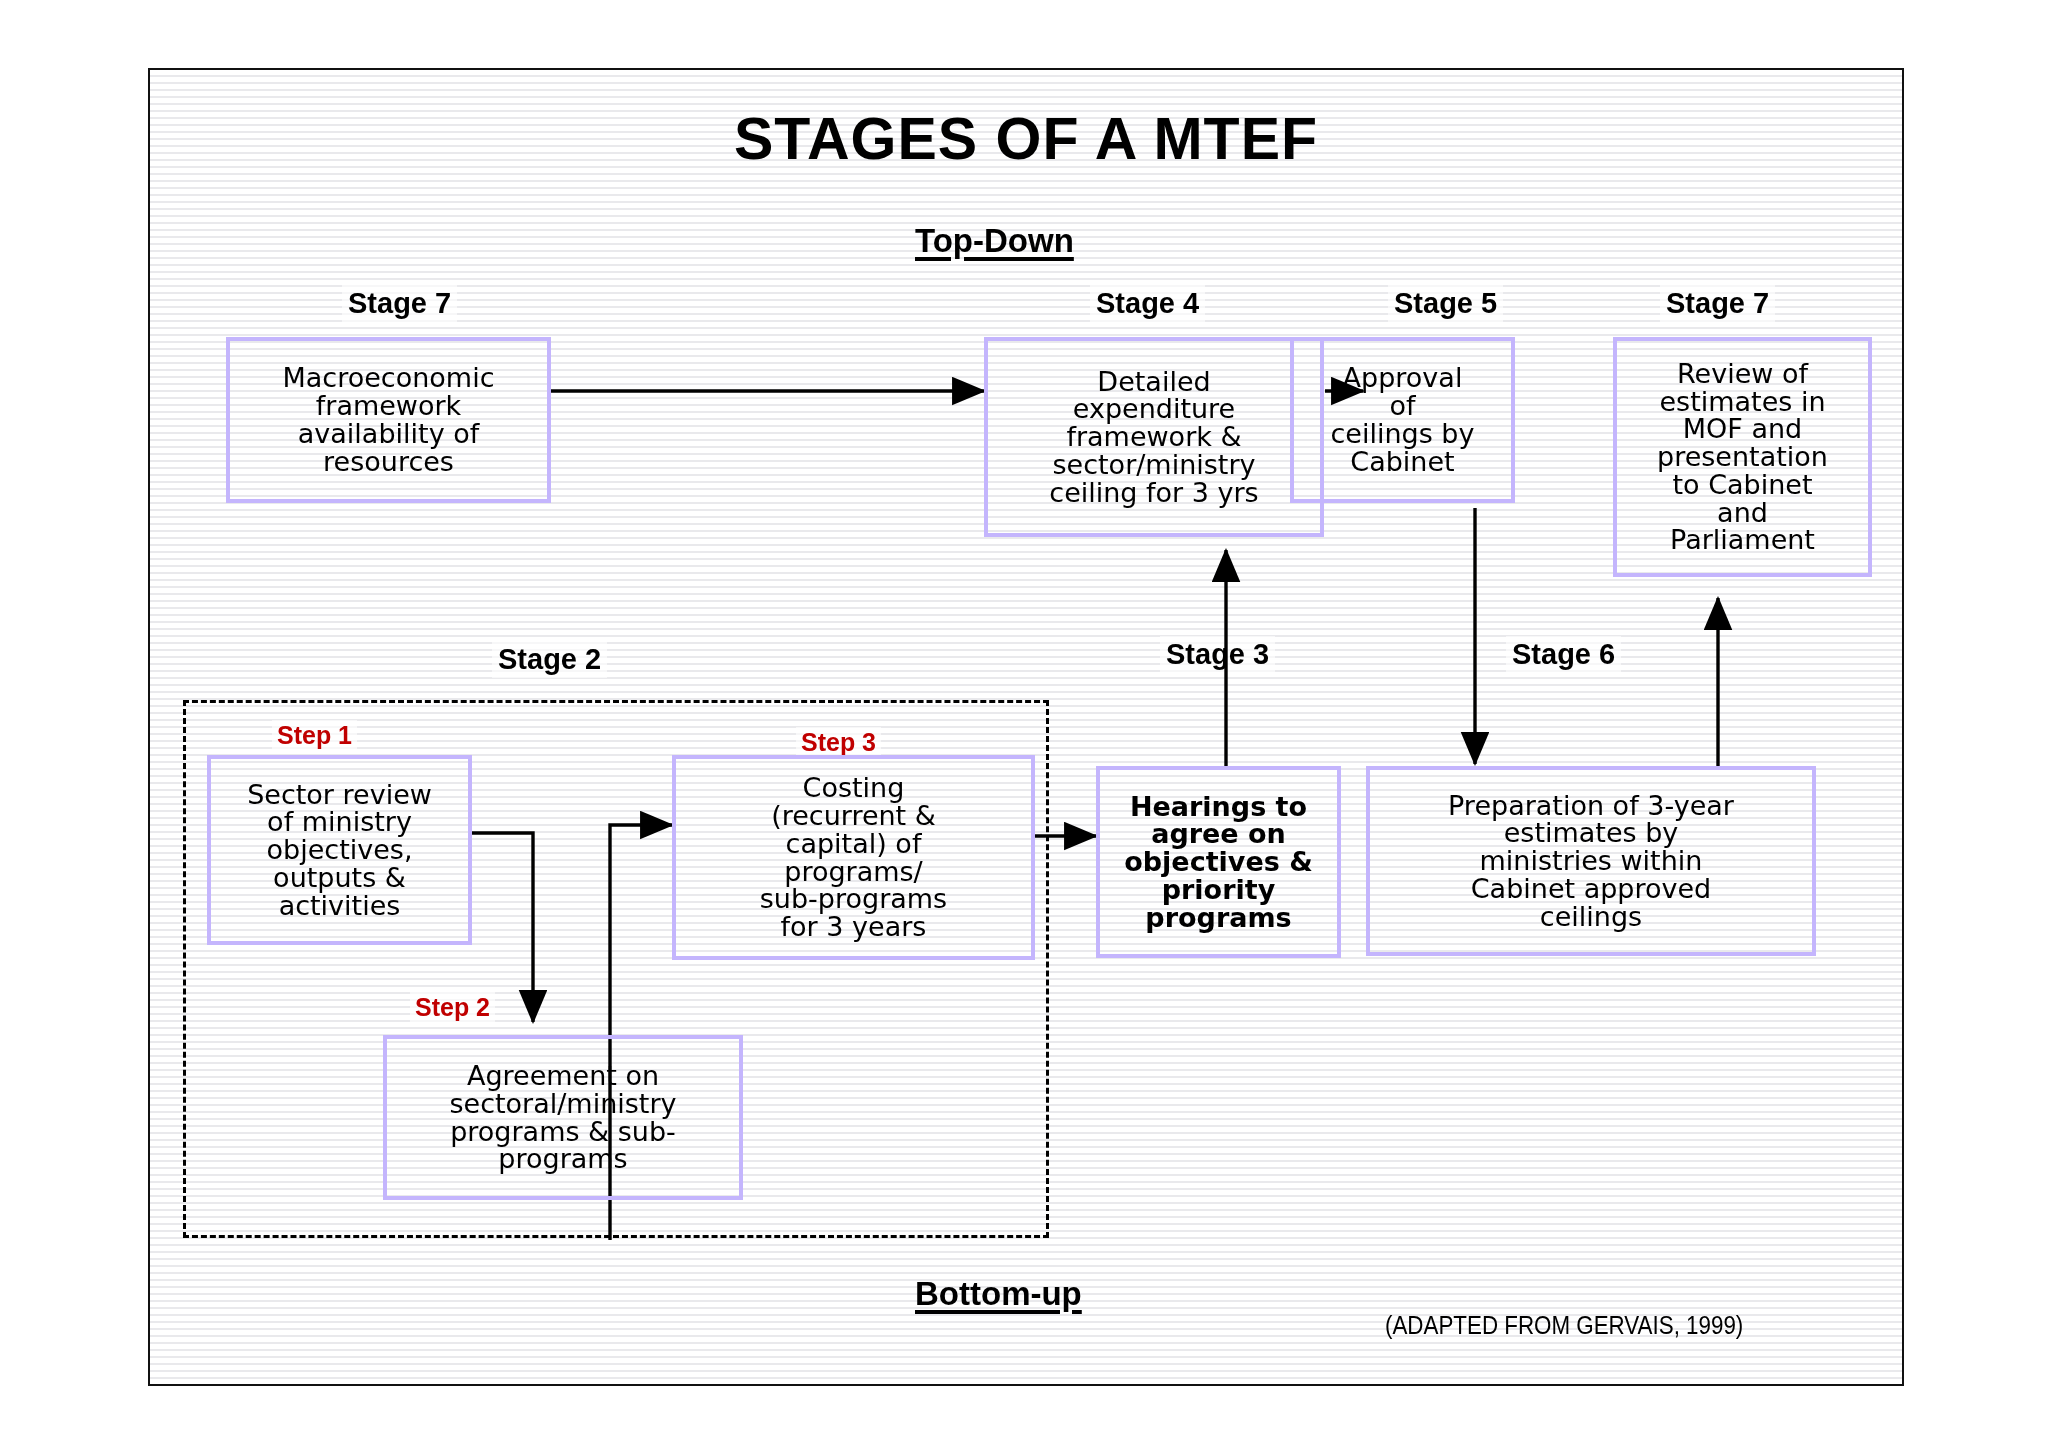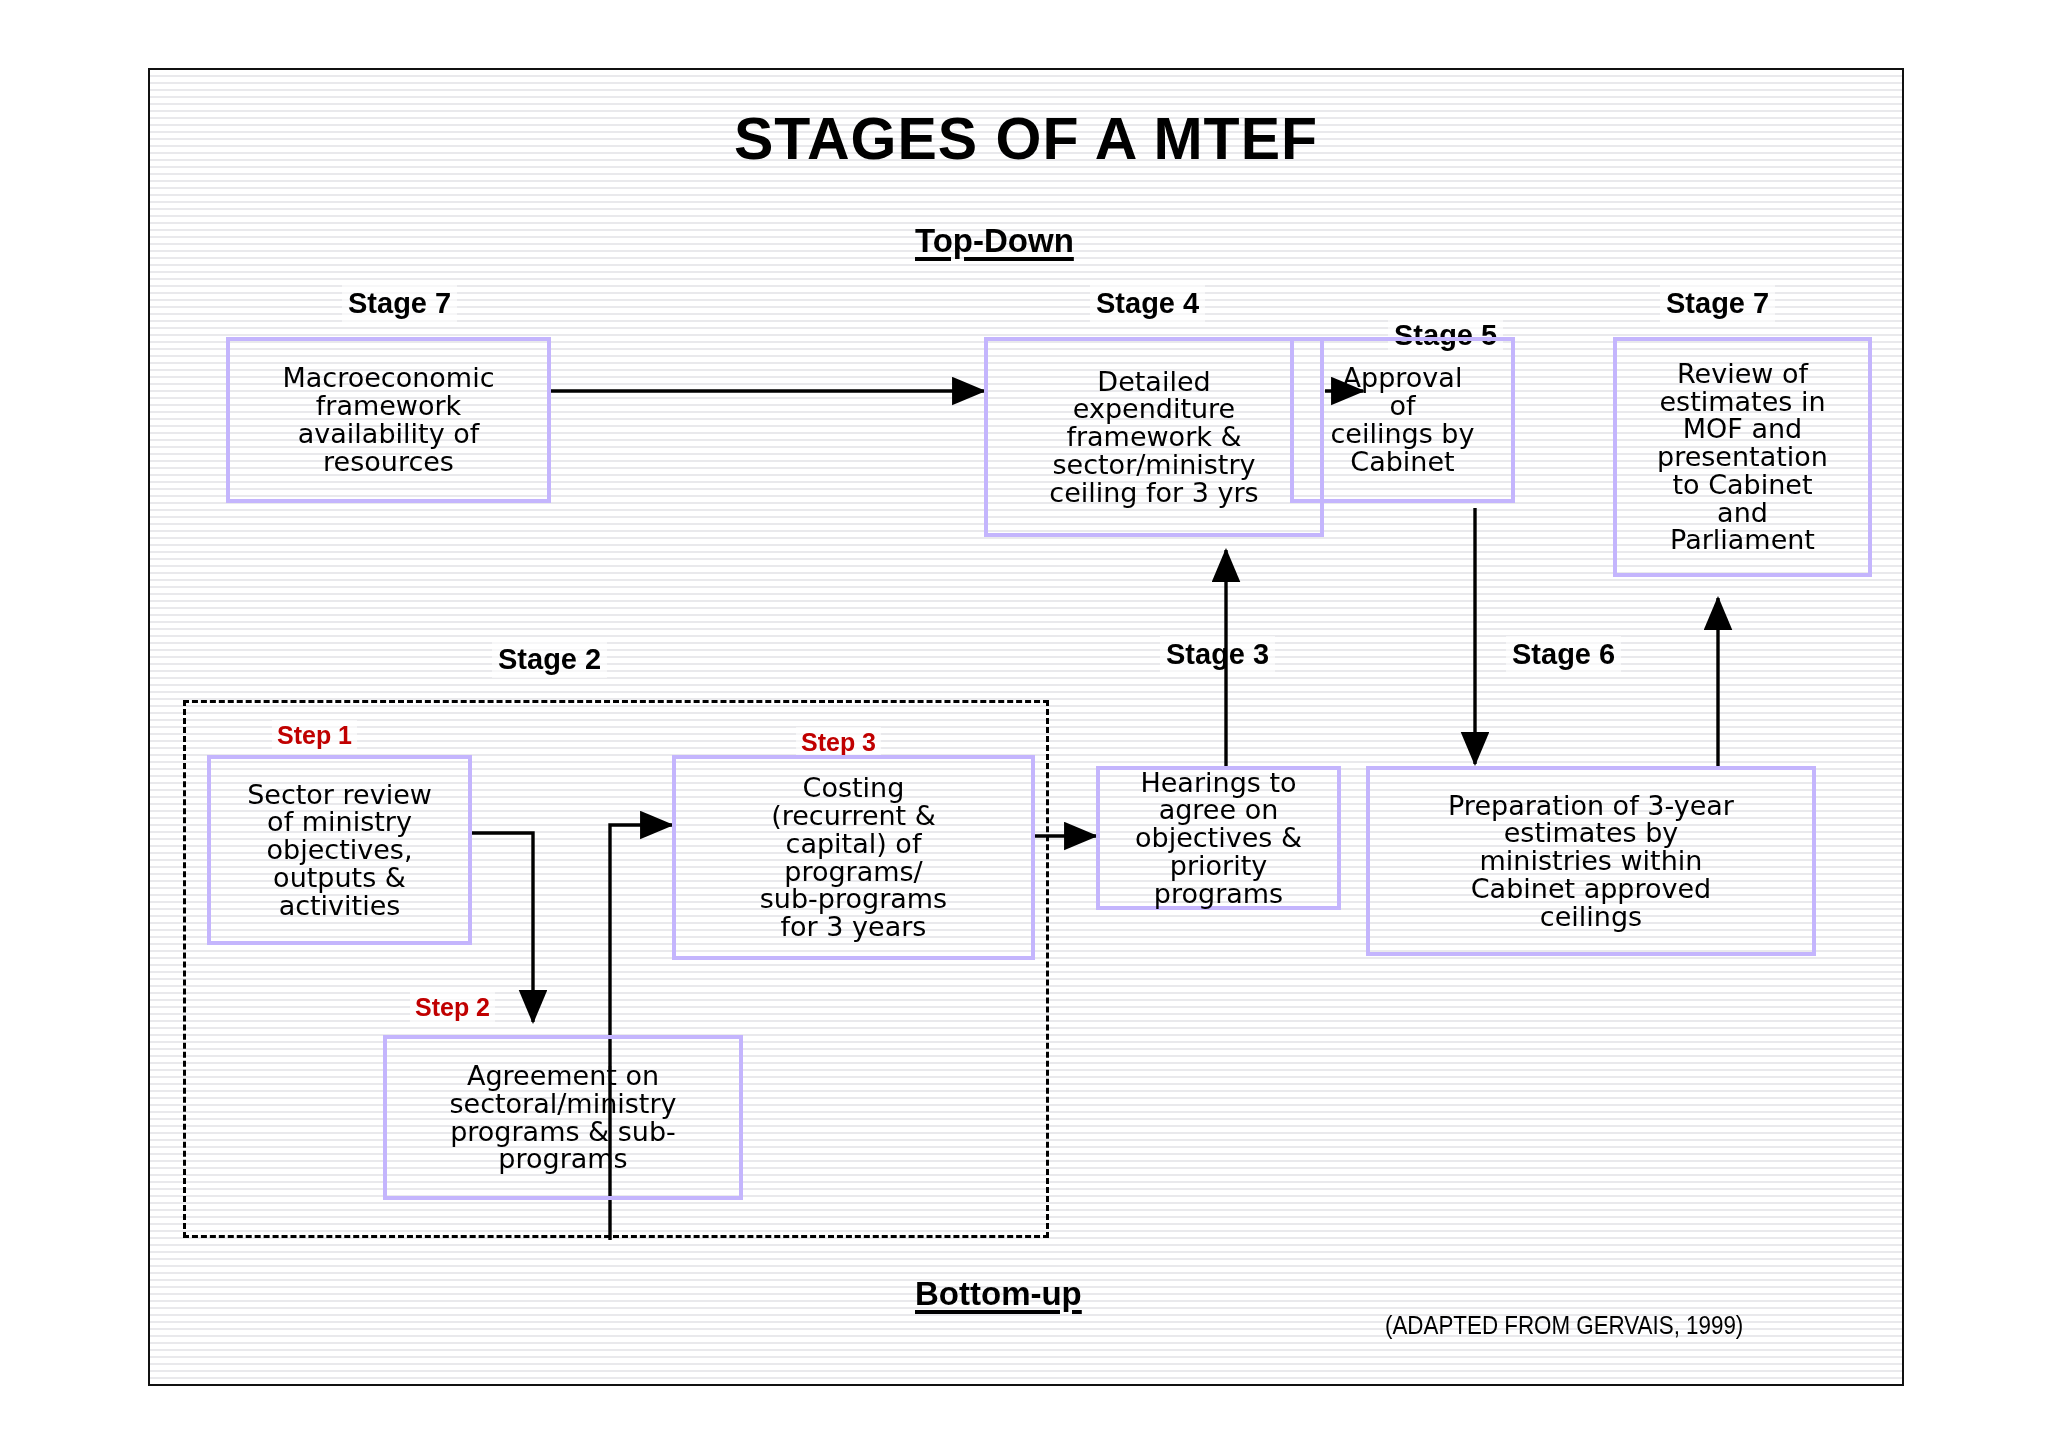--- a/index.html
+++ b/index.html
@@ -85,21 +85,21 @@
 
   <div class="title">STAGES OF A MTEF</div>
 
   <div class="flowlabel" id="top-down">Top-Down</div>
   <div class="flowlabel" id="bottom-up">Bottom-up</div>
 
   <div class="stage-label" style="left:342px;top:285px;">Stage 7</div>
   <div class="stage-label" style="left:492px;top:641px;">Stage 2</div>
   <div class="stage-label" style="left:1160px;top:636px;">Stage 3</div>
   <div class="stage-label" style="left:1090px;top:285px;">Stage 4</div>
-  <div class="stage-label" style="left:1388px;top:285px;margin-top:32px;">Stage 5</div>
+  <div class="stage-label" style="left:1388px;top:285px;">Stage 5</div>
   <div class="stage-label" style="left:1506px;top:636px;">Stage 6</div>
   <div class="stage-label" style="left:1660px;top:285px;">Stage 7</div>
 
   <div class="step-label" style="left:272px;top:720px;">Step 1</div>
   <div class="step-label" style="left:410px;top:992px;">Step 2</div>
   <div class="step-label" style="left:796px;top:727px;">Step 3</div>
 
   <div class="group-dashed" style="left:183px;top:700px;width:866px;height:538px;"></div>
 
   <svg class="wires" viewBox="0 0 2048 1448">
@@ -163,21 +163,21 @@
 capital) of
 programs/
 sub-programs
 for 3 years</div>
 
   <div class="node" style="left:383px;top:1035px;width:360px;height:165px;">Agreement on
 sectoral/ministry
 programs &amp; sub-
 programs</div>
 
-  <div class="node" style="left:1096px;top:766px;width:245px;height:144px;">Hearings to
+  <div class="node" style="left:1096px;top:766px;width:245px;height:192px;font-weight:bold;">Hearings to
 agree on
 objectives &amp;
 priority
 programs</div>
 
   <div class="node" style="left:1366px;top:766px;width:450px;height:190px;">Preparation of 3-year
 estimates by
 ministries within
 Cabinet approved
 ceilings</div>

